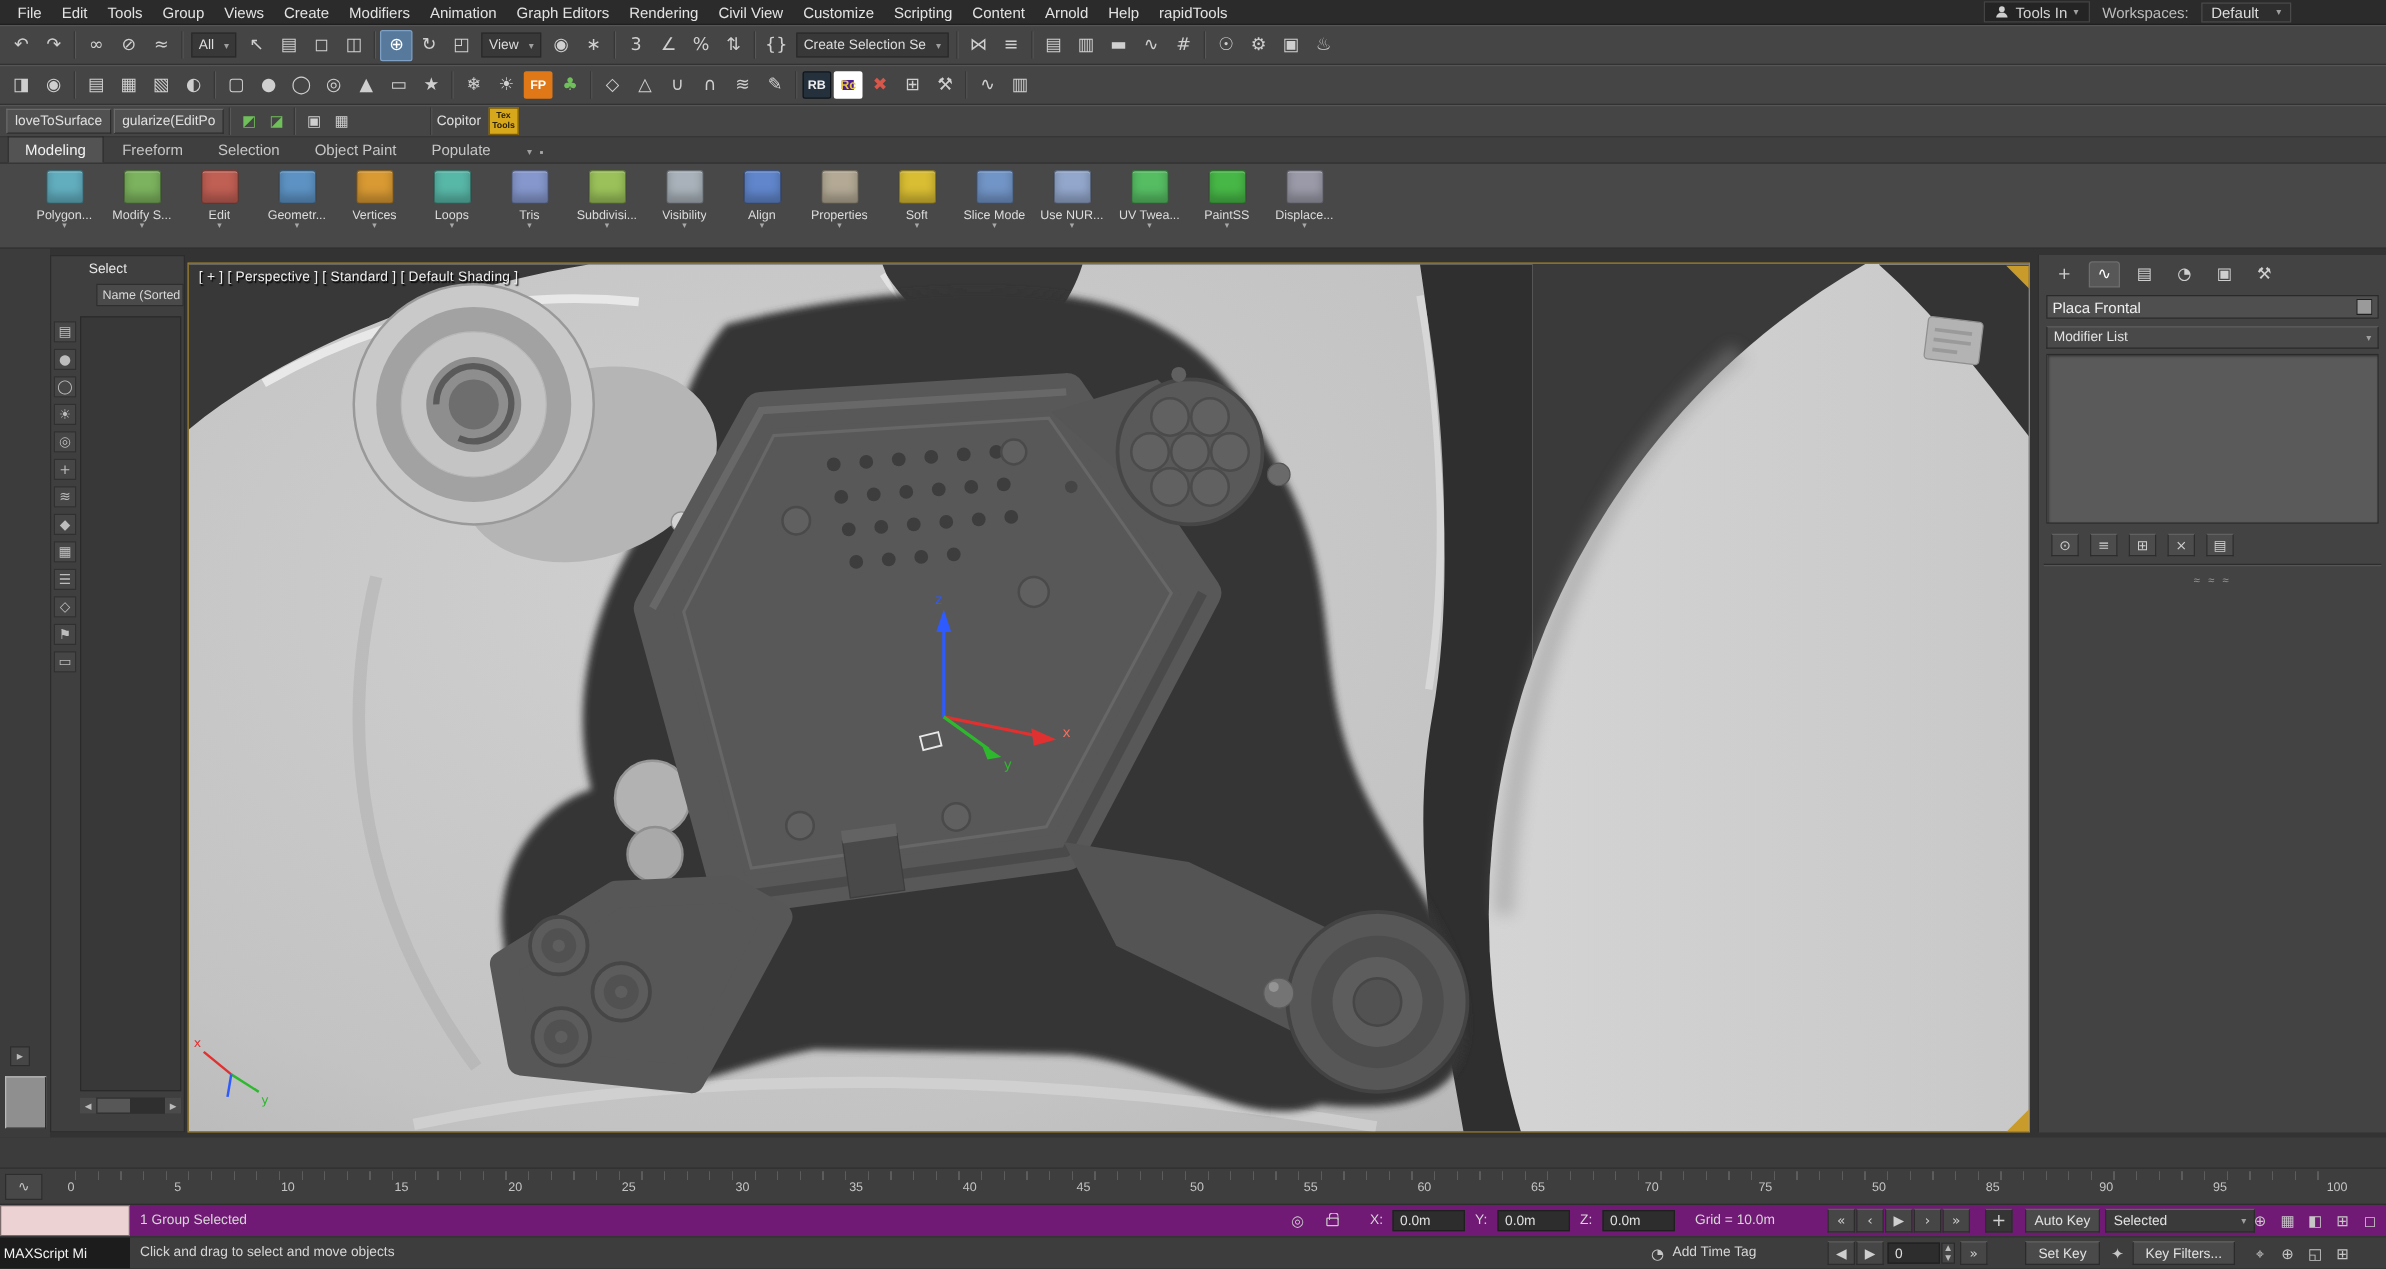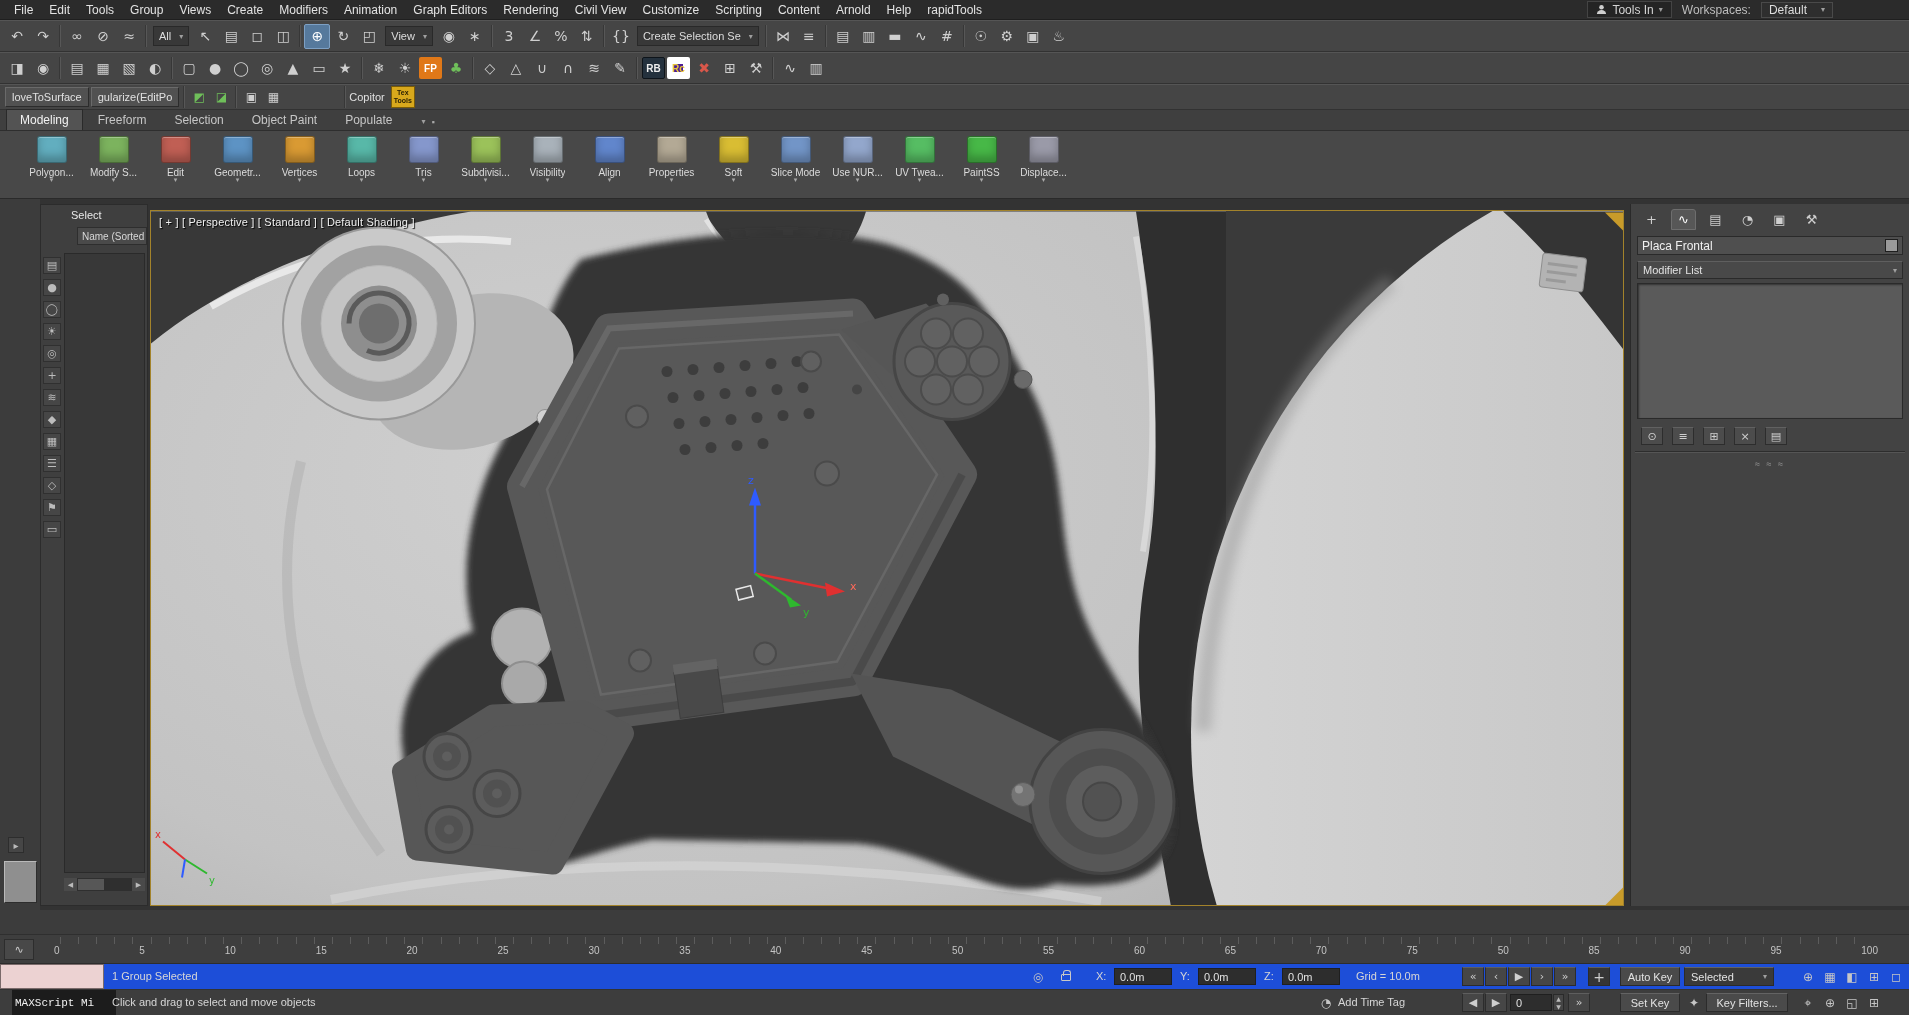--- a/index.html
+++ b/index.html
@@ -82,24 +82,24 @@
   #slider-row{position:absolute;top:910px;left:0;width:100%;height:24px;background:#3c3c3c;border-top:1px solid #4a4a4a}
   .slider-track{position:absolute;left:44px;top:3px;width:1340px;height:18px;background:#2e2e2e;border:1px solid #262626}
   .slider-mark{position:absolute;left:6px;top:1px;width:4px;height:14px;background:#c79a52}
   .slider-handle{position:absolute;left:12px;top:0;width:88px;height:16px;background:#585858;border:1px solid #6e6e6e;border-right-color:#2c2c2c;border-bottom-color:#2c2c2c;display:flex;align-items:center;justify-content:center;font-size:11px;color:#e8e8e8}
   #ruler-row{position:absolute;top:934px;left:0;width:100%;height:29px;background:#3e3e3e;border-top:1px solid #2f2f2f}
   .mini-curve{position:absolute;left:4px;top:4px;width:30px;height:21px;background:#484848;border:1px solid #2d2d2d;color:#c8c8c8;display:flex;align-items:center;justify-content:center;font-size:11px;font-family:"DejaVu Sans",sans-serif}
   .ruler-ticks{position:absolute;left:60px;top:2px;width:1812px;height:7px;background:repeating-linear-gradient(90deg,#5c5c5c 0 1px,transparent 1px 18.12px)}
   .ruler-labels{position:absolute;left:54px;top:10px;width:1824px;display:flex;justify-content:space-between;font-size:10px;color:#c4c4c4}
 
   
-  #status1{position:absolute;top:963px;left:0;width:100%;height:26px;background:#1d4ed8;border-top:1px solid #2d2d2d}
+  #status1{position:absolute;top:963px;left:0;width:100%;height:26px;background:#701a75;border-top:1px solid #2d2d2d}
   #status2{position:absolute;top:989px;left:0;width:100%;height:26px;background:#3d3d3d;border-top:1px solid #333}
   .listener-pink{position:absolute;left:0;top:0;width:104px;height:25px;background:#ecd2d2;border:1px solid #7a6a6a}
-  .listener-dark{position:absolute;left:12px;top:0;width:104px;height:25px;background:#1c1c1c;color:#f2f2f2;font-size:11px;display:flex;align-items:center;padding:0 3px;font-family:Liberation Mono, monospace}
+  .listener-dark{position:absolute;left:0;top:0;width:104px;height:25px;background:#1c1c1c;color:#f2f2f2;font-size:11px;display:flex;align-items:center;padding:0 3px;font-family:Liberation Sans, sans-serif}
   .st-text{position:absolute;top:6px;font-size:11px;color:#d6d6d6;white-space:nowrap}
   .st-box{position:absolute;top:4px;height:17px;background:#2d2d2d;border:1px solid #1f1f1f;color:#e0e0e0;font-size:11px;display:flex;align-items:center;padding:0 5px}
   .st-ico{position:absolute;top:4px;width:20px;height:18px;display:flex;align-items:center;justify-content:center;color:#c6c6c6;font-size:12px;font-family:"DejaVu Sans",sans-serif}
   .st-btn{position:absolute;top:3px;height:19px;background:#4a4a4a;border:1px solid #2b2b2b;border-top-color:#636363;color:#e2e2e2;font-size:11px;display:flex;align-items:center;justify-content:center;padding:0 6px;white-space:nowrap}
   .tr-btn{position:absolute;top:3px;width:22px;height:19px;background:#464646;border:1px solid #2c2c2c;border-top-color:#5e5e5e;color:#cfcfcf;font-size:11px;display:flex;align-items:center;justify-content:center;font-family:"DejaVu Sans",sans-serif}
   .lock{width:10px;height:7px;border:1px solid #c8c8c8;border-radius:1px;position:relative}
   .lock::before{content:"";position:absolute;left:1px;top:-5px;width:6px;height:5px;border:1px solid #c8c8c8;border-bottom:none;border-radius:3px 3px 0 0}
   .spin{position: absolute;top:4px;width:11px;height:17px;display:flex;flex-direction:column;background:#454545;border:1px solid #2a2a2a}
   .spin span{flex:1;font-size:6px;color:#bbb;display:flex;align-items:center;justify-content:center;font-family:"DejaVu Sans",sans-serif}
 </style>
@@ -621,21 +621,21 @@
     <span class="st-text" style="left:1264px">Z:</span>
     <span class="st-box" style="left:1282px;width:58px">0.0m</span>
     <span class="st-text" style="left:1356px">Grid = 10.0m</span>
     <span class="tr-btn" style="left:1462px">«</span>
     <span class="tr-btn" style="left:1485px">‹</span>
     <span class="tr-btn" style="left:1508px">▶</span>
     <span class="tr-btn" style="left:1531px">›</span>
     <span class="tr-btn" style="left:1554px">»</span>
     <span class="tr-btn" style="left:1588px;background:#353535;font-size:14px">+</span>
     <span class="st-btn" style="left:1620px;width:60px">Auto Key</span>
-    <span class="st-btn" style="left:1684px;width:90px;justify-content:flex-start;background:#3a3a3a">
+    <span class="st-btn" style="left:1684px;width:120px;justify-content:flex-start;background:#3a3a3a">
       <span>Selected</span>
       <span class="caret" style="margin-left:auto">▾</span>
     </span>
     <span class="st-ico" style="left:1798px">⊕</span>
     <span class="st-ico" style="left:1820px">▦</span>
     <span class="st-ico" style="left:1842px">◧</span>
     <span class="st-ico" style="left:1864px">⊞</span>
     <span class="st-ico" style="left:1886px">◻</span>
   </div>
 

